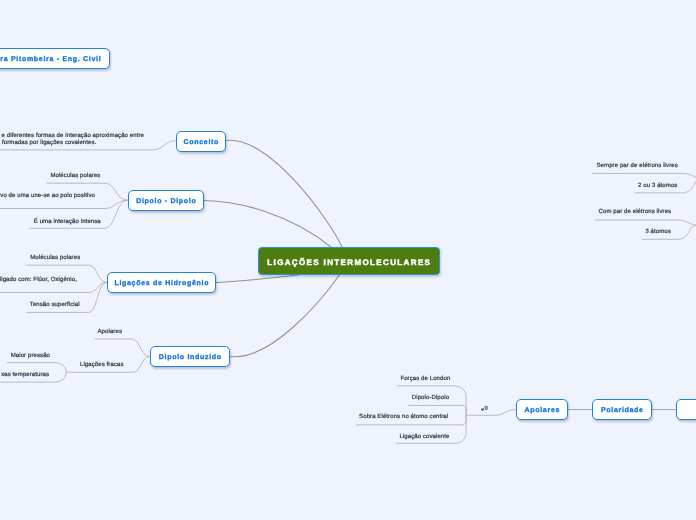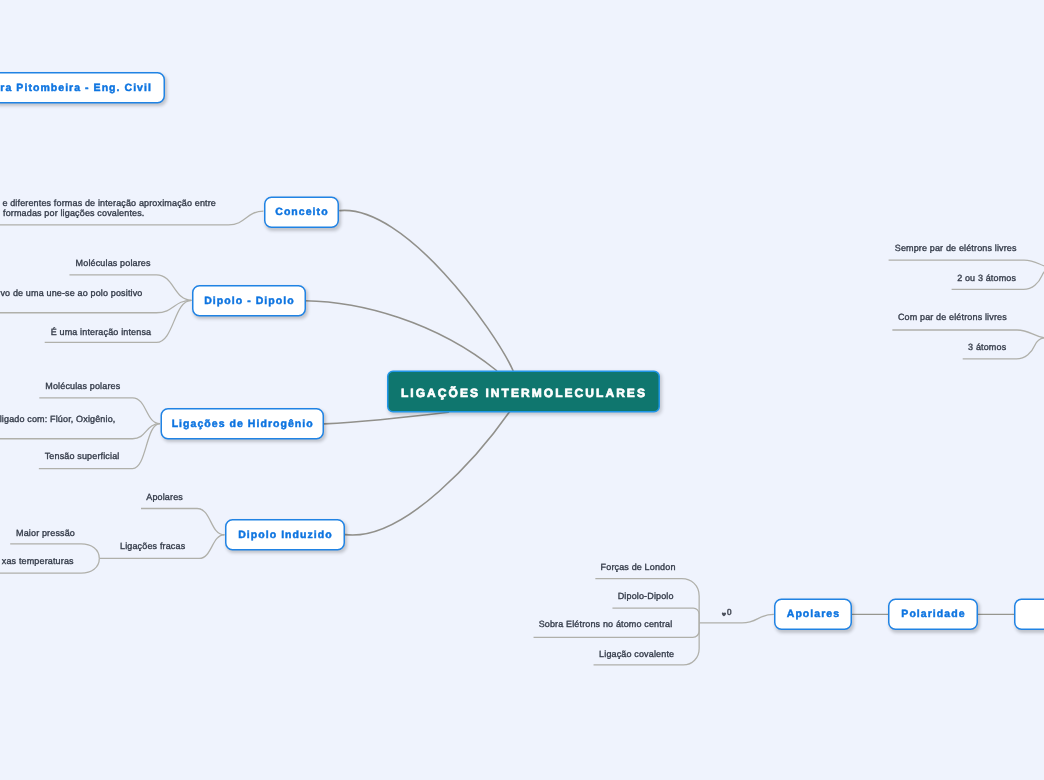--- a/index.html
+++ b/index.html
@@ -5,21 +5,21 @@
   html,body{margin:0;padding:0;}
   body{width:696px;height:520px;overflow:hidden;background:#eff3fd;
        font-family:"Liberation Sans",sans-serif;-webkit-font-smoothing:antialiased;text-rendering:geometricPrecision;}
   #stage{position:relative;width:696px;height:520px;}
   svg.links{position:absolute;left:0;top:0;width:696px;height:520px;overflow:visible;}
   .node{position:absolute;box-sizing:border-box;display:flex;align-items:center;justify-content:center;
         background:#ffffff;border:1.6px solid #2083e4;border-radius:5px;
         color:#0d74e0;font-weight:bold;font-size:7px;letter-spacing:0.7px;
         -webkit-text-stroke:0.3px #0d74e0;
         white-space:nowrap;box-shadow:1px 1.5px 2.2px rgba(0,0,0,0.20);}
-  .node.root{background:#0f766e;border-color:#2196e8;color:#ffffff;
+  .node.root{background:#4d7c0f;border-color:#2196e8;color:#ffffff;
              -webkit-text-stroke:0.45px #ffffff;
              font-size:8px;letter-spacing:1.37px;border-radius:4px;
              box-shadow:1px 1.5px 2.5px rgba(0,0,0,0.18);}
   .node > span{display:block;transform:translate(0.3px,0.6px);}
   .lbl{position:absolute;color:#343b49;white-space:nowrap;font-size:6px;line-height:7px;
        letter-spacing:0.1px;-webkit-text-stroke:0.22px #343b49;}
   .badge{position:absolute;display:flex;align-items:flex-start;gap:0.8px;color:#4d525e;font-size:6px;font-weight:bold;line-height:6px;-webkit-text-stroke:0.12px #4d525e;}
   .badge svg{display:block;}
 </style>
 </head>

